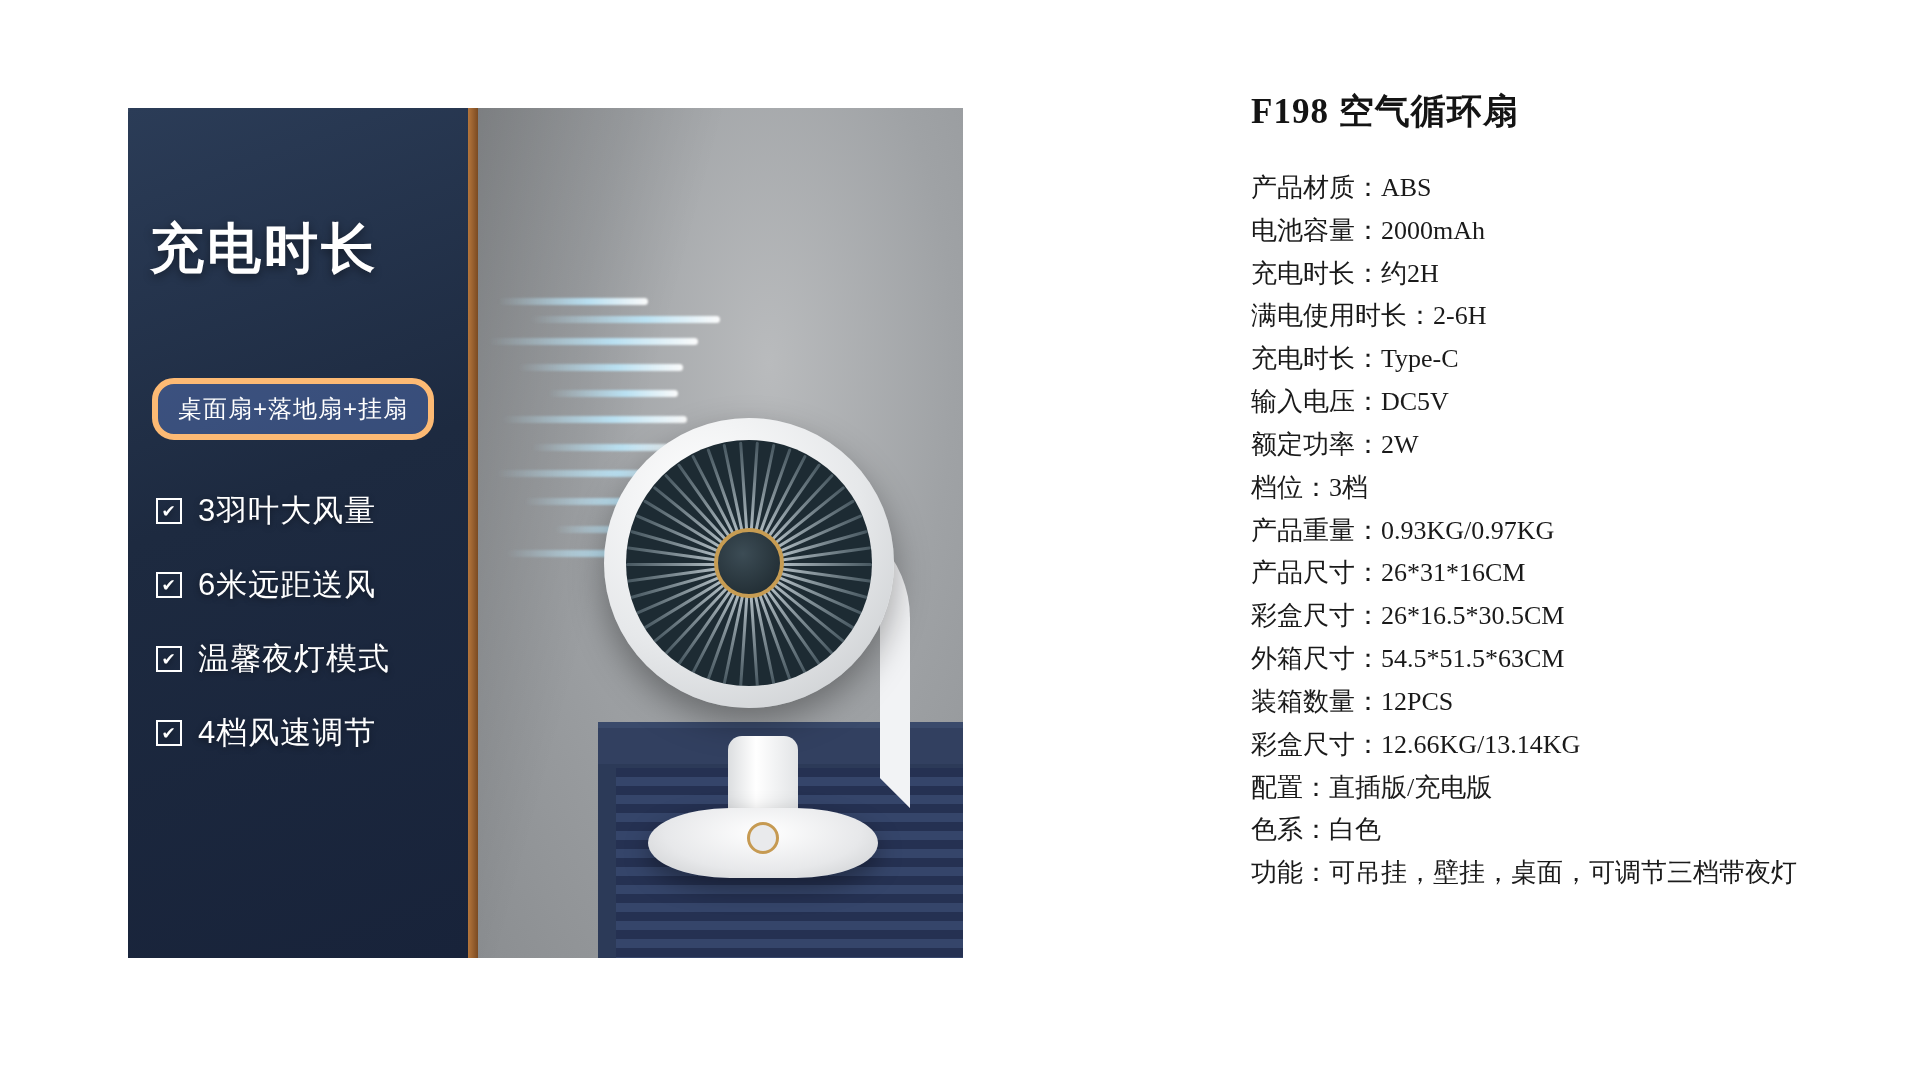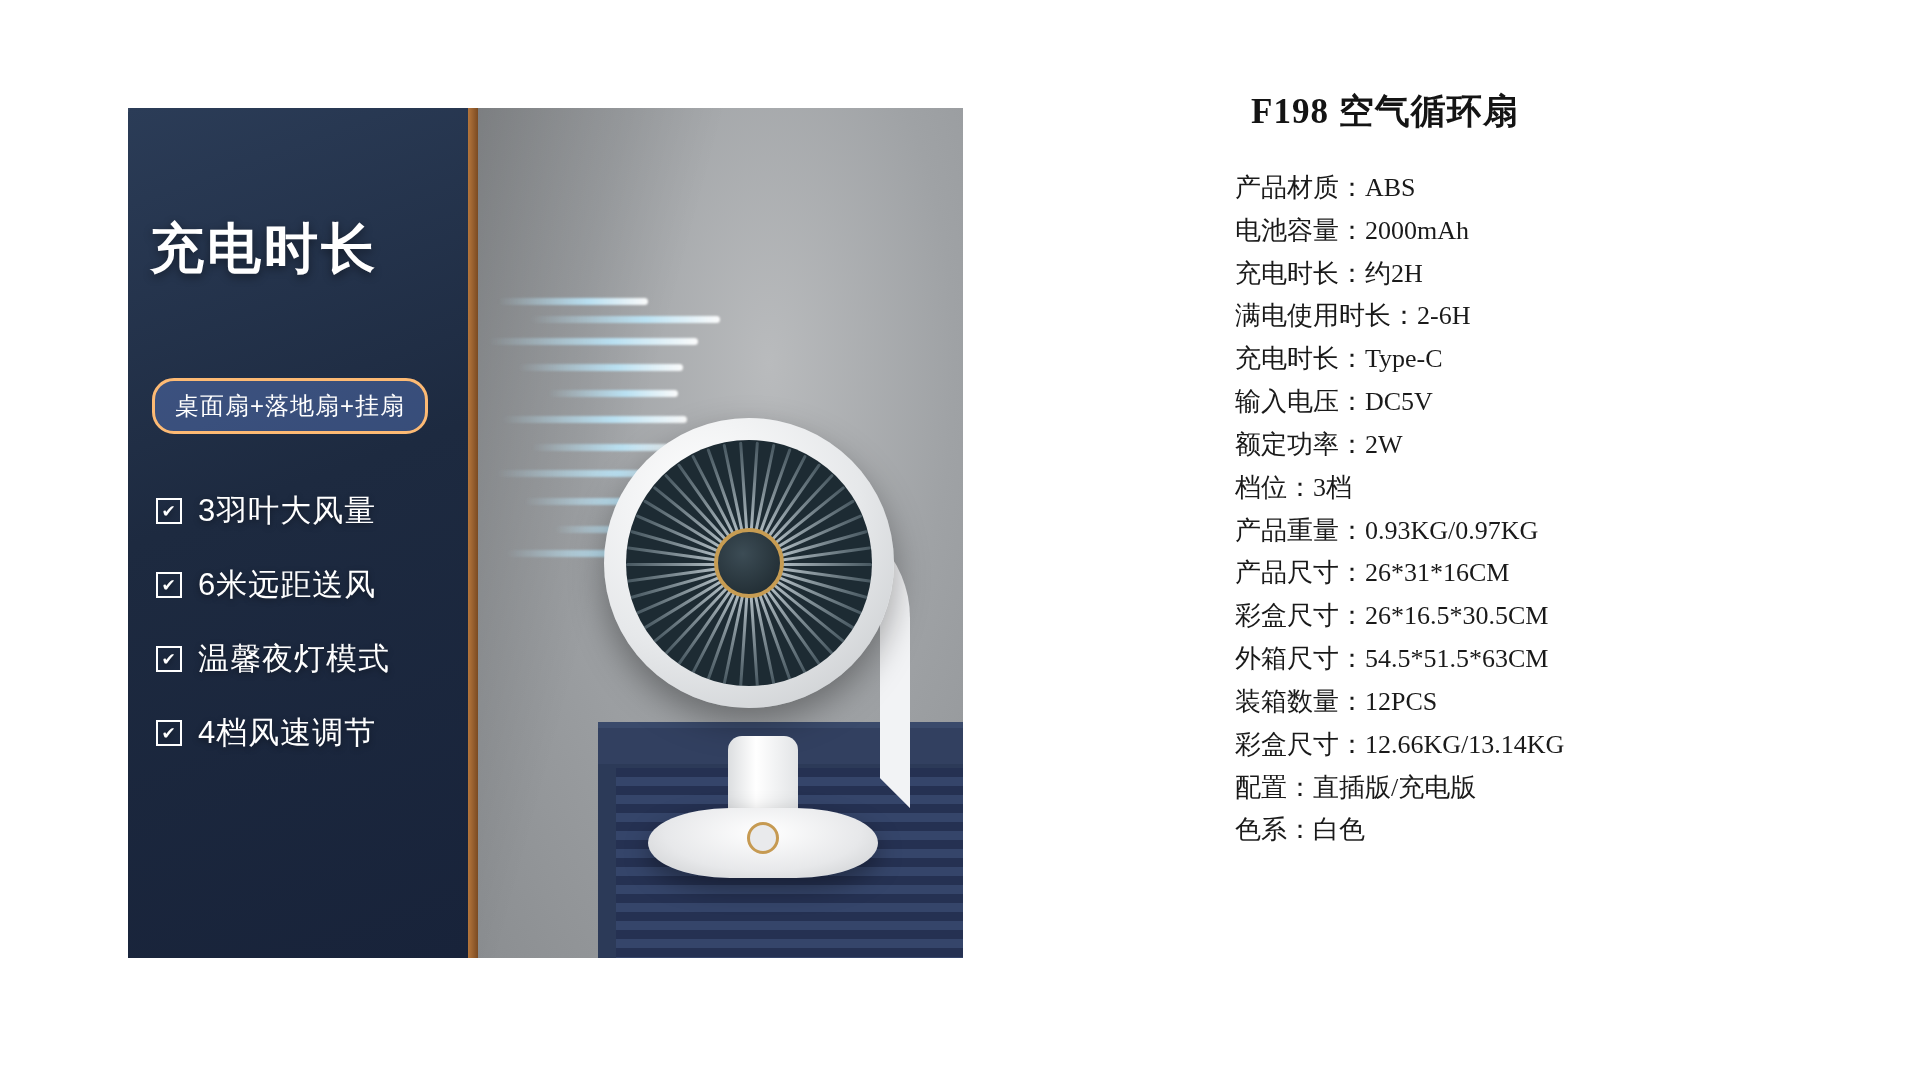--- a/index.html
+++ b/index.html
@@ -223,21 +223,21 @@
     text-shadow: 0 3px 10px rgba(0,0,0,.45);
     white-space: nowrap;
   }
   .pill {
     position: absolute;
     left: 24px;
     top: 270px;
     z-index: 8;
     padding: 9px 20px;
     border-radius: 22px;
-    border: 3px solid #fdba74;
+    border: 6px solid #fdba74;
     background: rgba(120,160,255,0.30);
     color: #ffffff;
     font-size: 24px;
     letter-spacing: 1px;
     white-space: nowrap;
   }
   .features {
     position: absolute;
     left: 28px;
     top: 382px;
@@ -288,21 +288,21 @@
   .spec-title {
     font-family: "Liberation Serif", serif;
     font-size: 35px;
     color: #141414;
     margin: 0 0 36px 16px;
     letter-spacing: 1px;
     white-space: nowrap;
   }
   .spec-list {
     list-style: none;
-    margin: 0;
+    margin: 16px;
     padding: 0;
   }
   .spec-list li {
     font-family: "Liberation Serif", serif;
     font-size: 26px;
     color: #1a1a1a;
     line-height: 1.34;
     margin-bottom: 8px;
     white-space: nowrap;
   }
@@ -439,16 +439,17 @@
       <li>额定功率：2W</li>
       <li>档位：3档</li>
       <li>产品重量：0.93KG/0.97KG</li>
       <li>产品尺寸：26*31*16CM</li>
       <li>彩盒尺寸：26*16.5*30.5CM</li>
       <li>外箱尺寸：54.5*51.5*63CM</li>
       <li>装箱数量：12PCS</li>
       <li>彩盒尺寸：12.66KG/13.14KG</li>
       <li>配置：直插版/充电版</li>
       <li>色系：白色</li>
+      <li>功能：可吊挂，壁挂，桌面，可调节三档带夜灯</li>
     </ul>
   </div>
 
 </div>
 
 </body></html>

